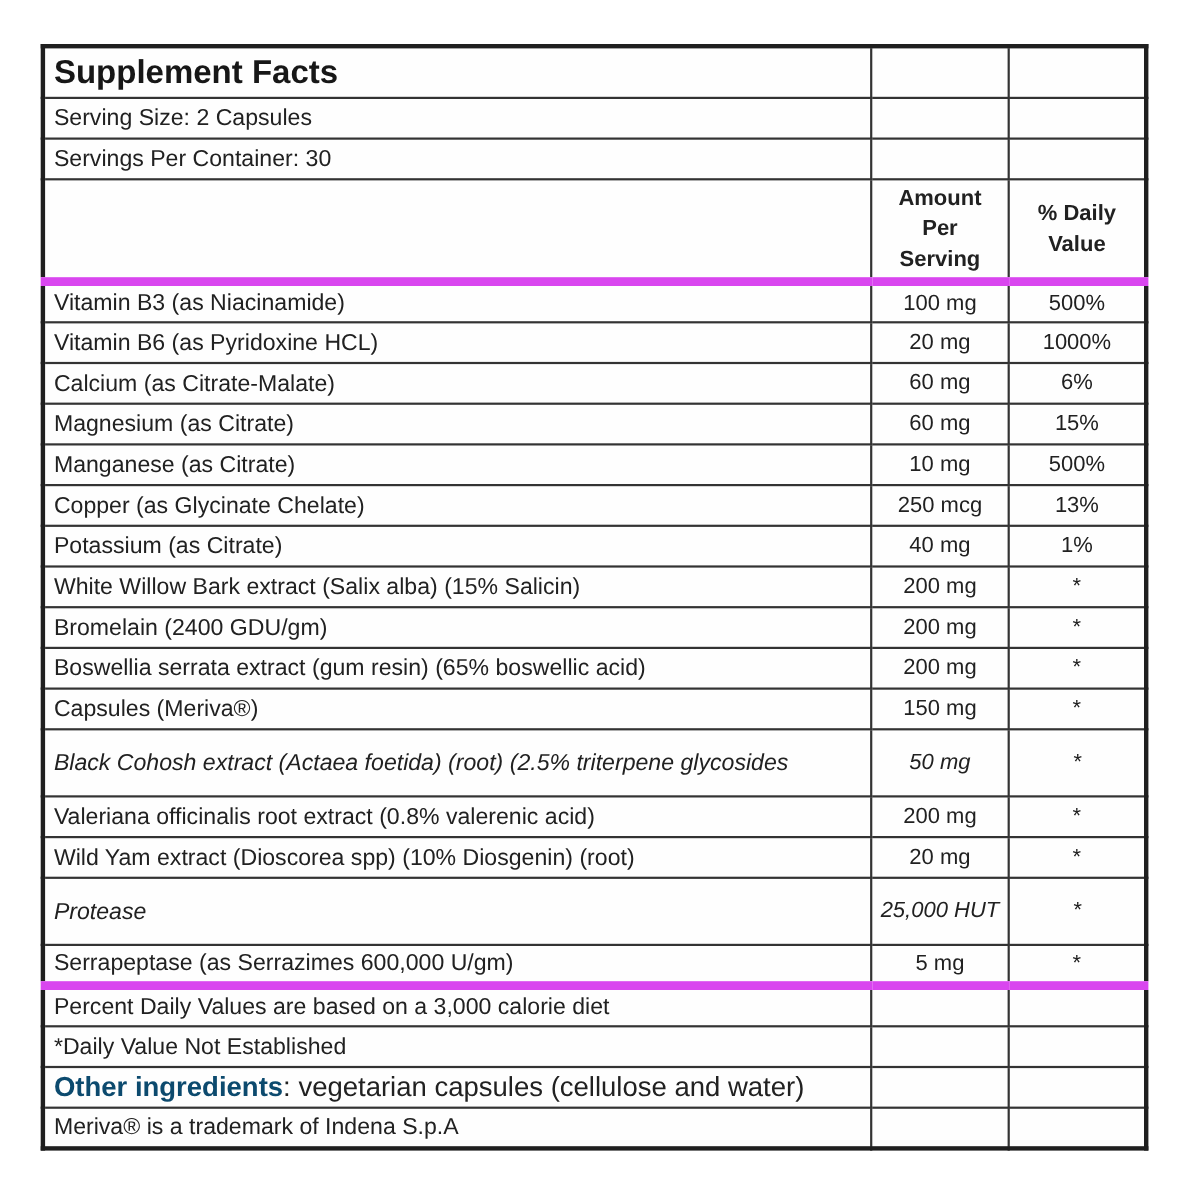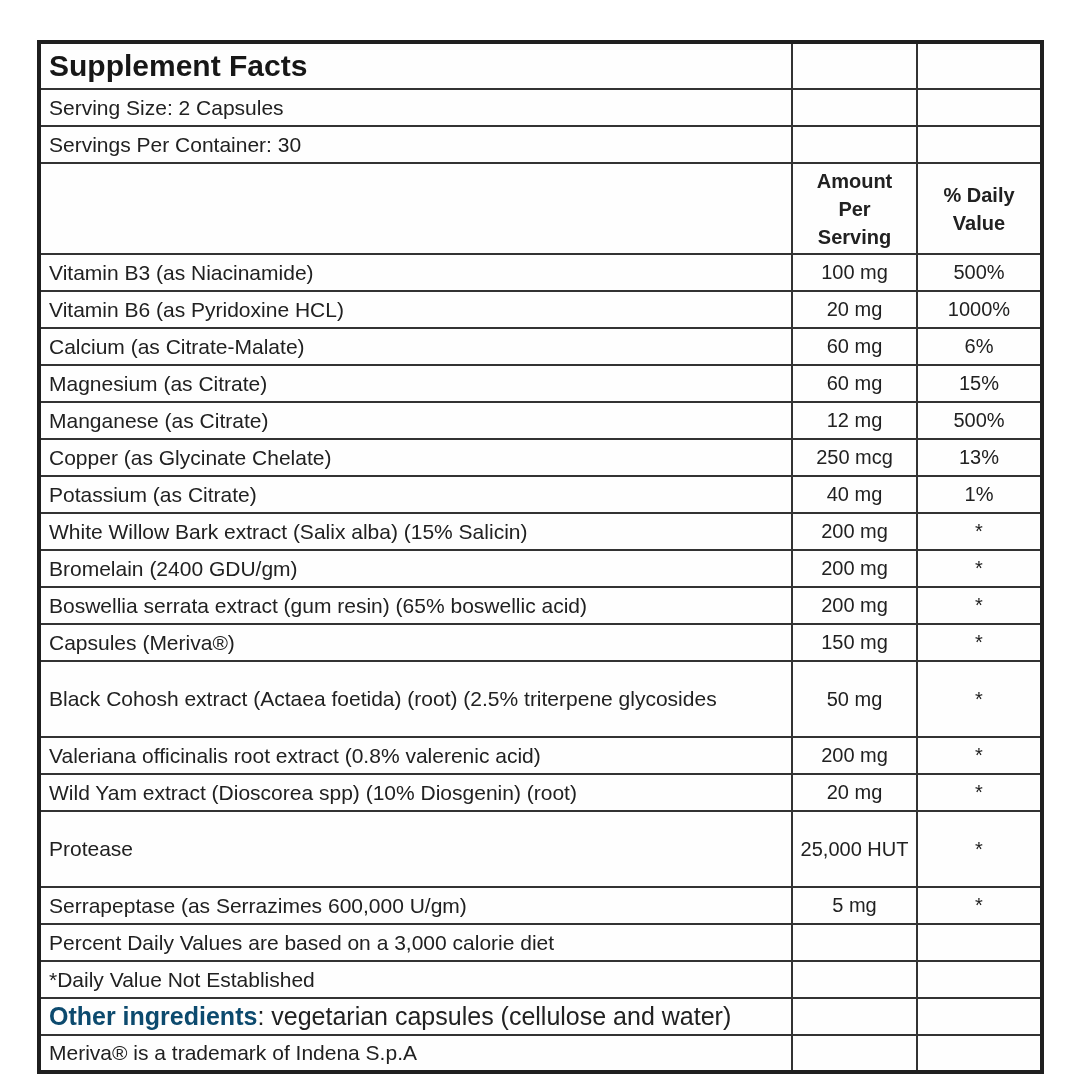--- a/index.html
+++ b/index.html
@@ -49,22 +49,22 @@
   tr.header-row td { height: 91px; }
   .col-head {
     white-space: pre-line;
     font-weight: bold;
     font-size: 20px;
     line-height: 1.4;
     text-align: center;
     display: block;
   }
   tr.nutrient td { height: 37px; }
-  tr.nutrient-tall td { height: 76px; }
-  tr.thick-top td { border-top: 2px solid #d946ef; }
+  tr.nutrient-tall td { height: 61px; font-style: italic; }
+  tr.thick-top td { border-top: 8px solid #d946ef; }
   tr.footer-row td { height: 37px; }
   .amount { font-size: 20px; }
   .dv { font-size: 20px; }
   .other-label { font-size: 25px; font-weight: bold; color: #0c4a6e; }
   .other-text { font-size: 25px; font-weight: normal; }
 </style>
 </head>
 <body>
 
 <div class="label-wrap">
@@ -122,21 +122,21 @@
       <td class="center amount">60 mg</td>
       <td class="center dv">6%</td>
     </tr>
     <tr class="nutrient">
       <td class="name">Magnesium (as Citrate)</td>
       <td class="center amount">60 mg</td>
       <td class="center dv">15%</td>
     </tr>
     <tr class="nutrient">
       <td class="name">Manganese (as Citrate)</td>
-      <td class="center amount">12 mg</td>
+      <td class="center amount">10 mg</td>
       <td class="center dv">500%</td>
     </tr>
     <tr class="nutrient">
       <td class="name">Copper (as Glycinate Chelate)</td>
       <td class="center amount">250 mcg</td>
       <td class="center dv">13%</td>
     </tr>
     <tr class="nutrient">
       <td class="name">Potassium (as Citrate)</td>
       <td class="center amount">40 mg</td>

